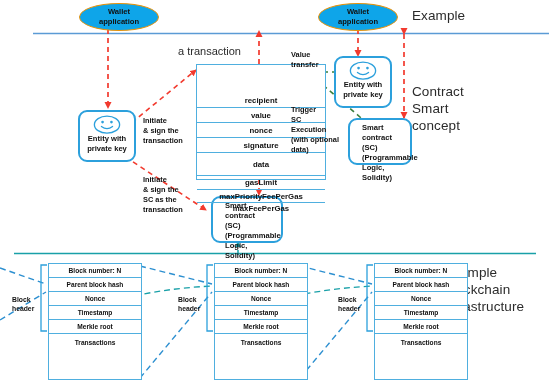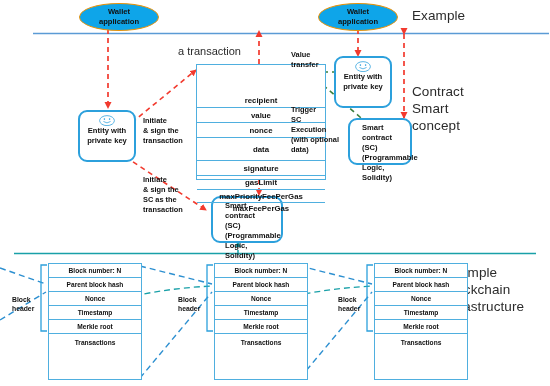--- a/index.html
+++ b/index.html
@@ -17,21 +17,21 @@
   
   .wallet{border:1.6px solid #E8920A;border-radius:50%;
           display:flex;align-items:center;justify-content:center;
           text-align:center;font-size:7.6px;font-weight:bold;color:#111;
           line-height:1.35;background:#0ea5e9;}
 
   
   .ent-box{border:2px solid #2CA0DC;border-radius:9px;background:#fff;
            display:flex;flex-direction:column;align-items:center;justify-content:flex-end;}
   .ent-label{font-size:7.6px;font-weight:bold;text-align:center;line-height:1.3;
-             padding-bottom:14px;color:#111;}
+             padding-bottom:6px;color:#111;}
   .sc-box{border:2px solid #2CA0DC;border-radius:9px;background:#fff;
           padding:3px 12px;font-size:7.6px;font-weight:bold;line-height:1.32;color:#111;}
 
   
   .txn{position:absolute;border:1.4px solid #4FAFDF;background:#fff;}
   .txn-row{border-bottom:1.4px solid #4FAFDF;display:flex;align-items:center;
            justify-content:center;font-size:7.8px;font-weight:bold;color:#111;}
   .txn-row:last-child{border-bottom:none;}
   .txn-caption{position:absolute;font-size:11px;color:#2b2b2b;}
 
@@ -169,22 +169,22 @@
     <div>(Programmable</div>
     <div>Logic, Solidity)</div>
   </div>
 
   <div class="txn-caption" style="left:178px;top:45px;">a transaction</div>
 
   <div class="txn" style="left:196px;top:64px;width:128px;height:114px;">
     <div class="txn-row" style="height:14px;margin-top:28px;">recipient</div>
     <div class="txn-row" style="height:14px;">value</div>
     <div class="txn-row" style="height:14px;">nonce</div>
+    <div class="txn-row" style="height:14px;">signature</div>
     <div class="txn-row" style="height:22px;">data</div>
-    <div class="txn-row" style="height:14px;">signature</div>
     <div class="txn-row" style="height:13px;">gasLimit</div>
     <div class="txn-row" style="height:12px;">maxPriorityFeePerGas</div>
     <div class="txn-row" style="height:11px;">maxFeePerGas</div>
   </div>
 
   <div class="annot" style="left:291px;top:50px;">
     <div>Value</div>
     <div>transfer</div>
   </div>
 

